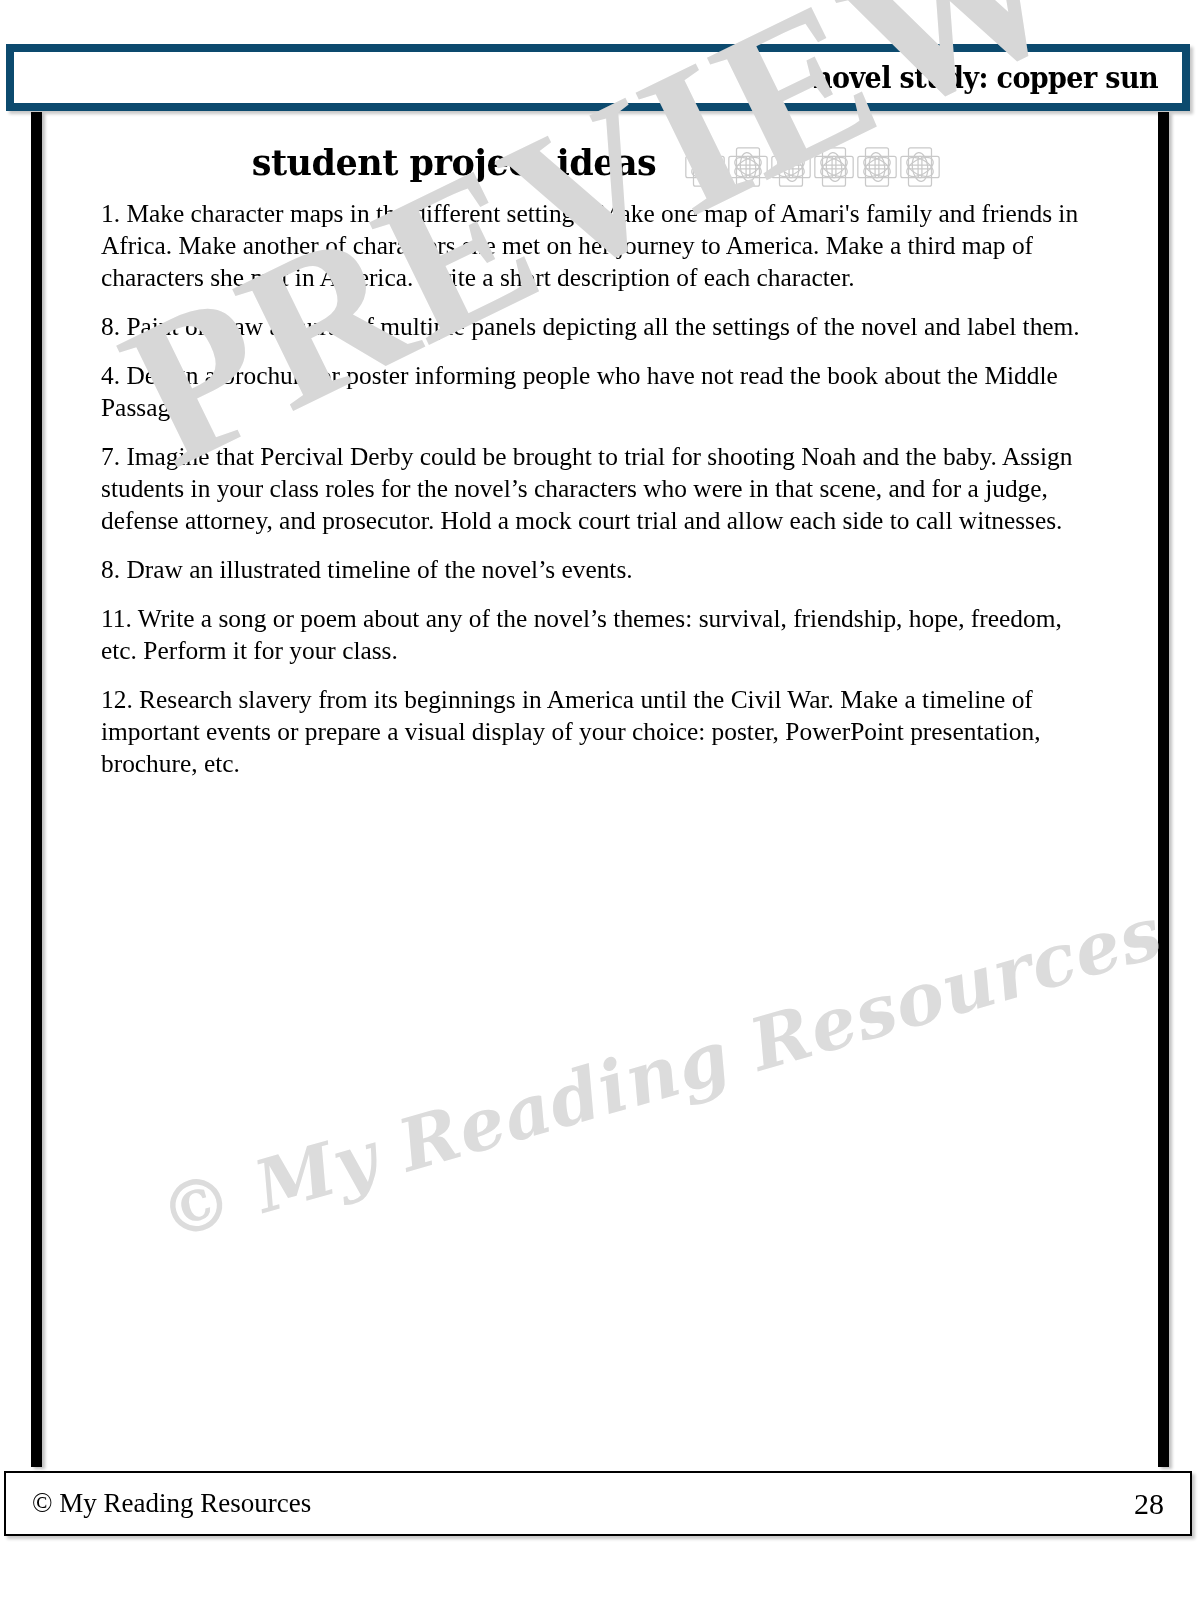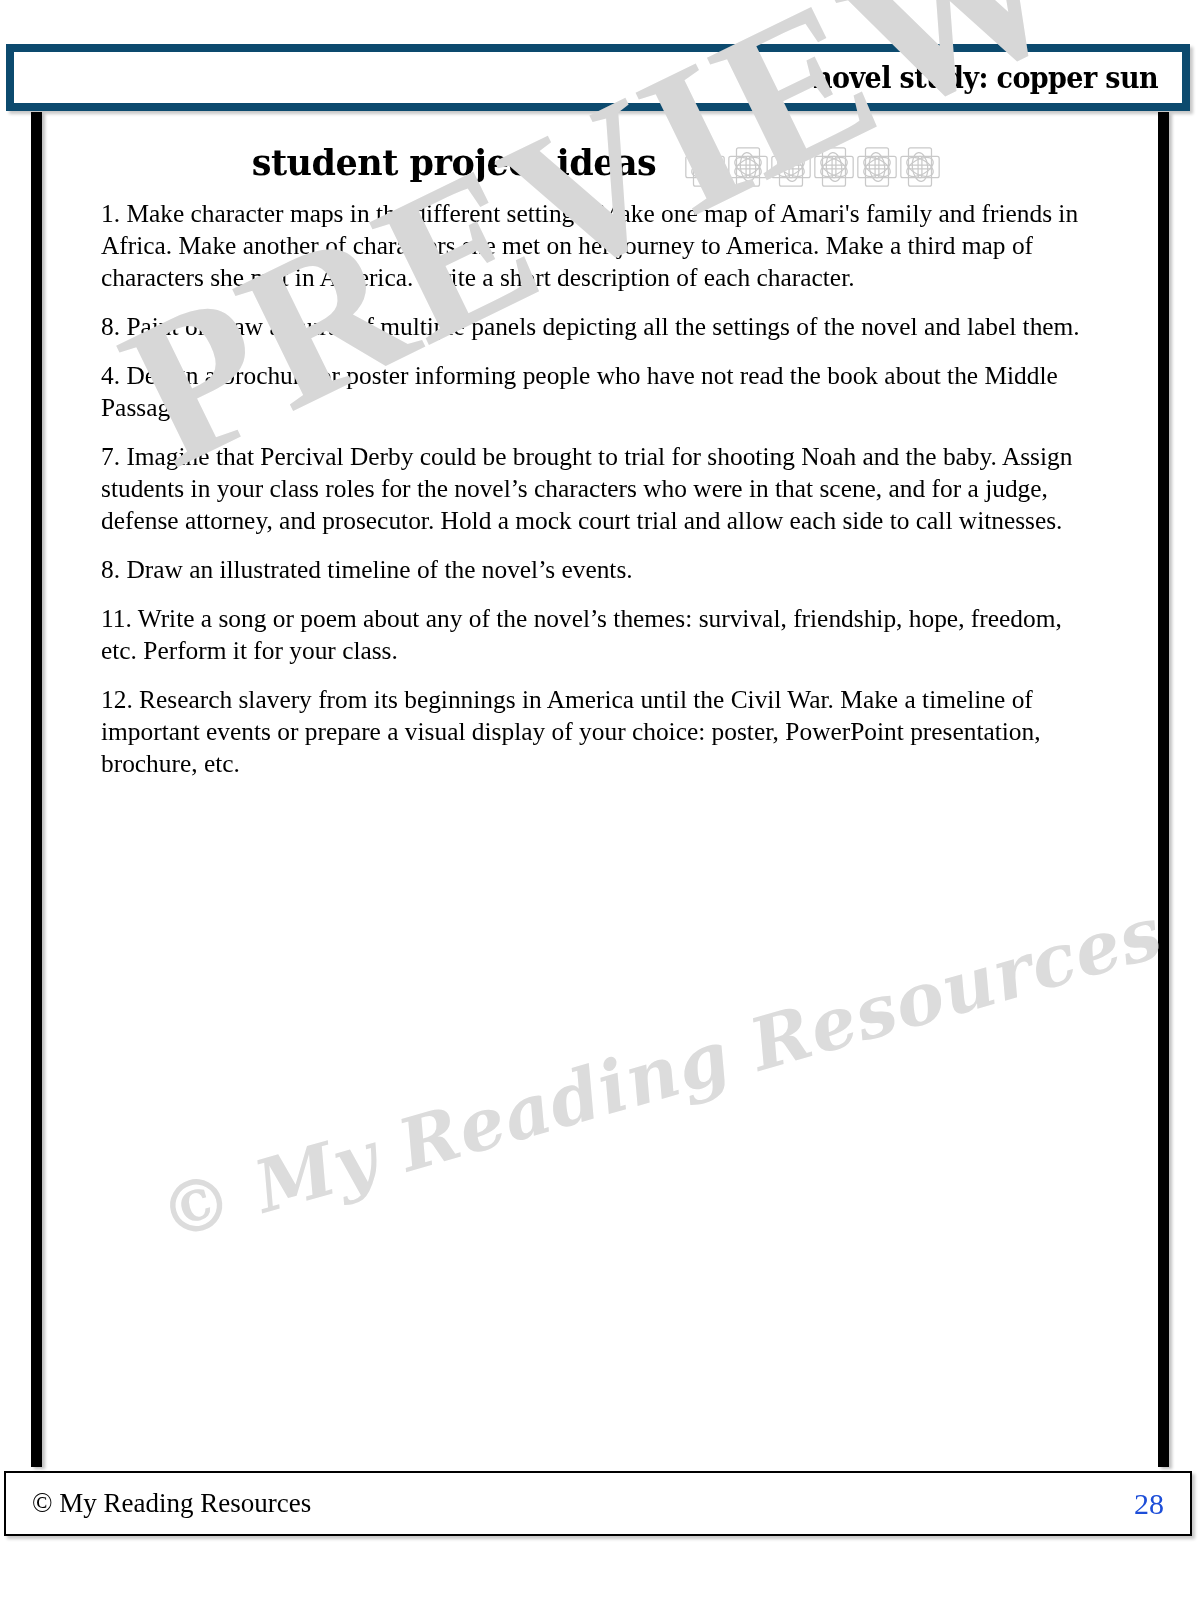--- a/index.html
+++ b/index.html
@@ -164,21 +164,21 @@
   }
   .footer-left {
     font-family: "Liberation Serif", "DejaVu Serif", serif;
     font-size: 27px;
     color: #000;
     white-space: nowrap;
   }
   .footer-right {
     font-family: "Liberation Serif", "DejaVu Serif", serif;
     font-size: 30px;
-    color: #1d4ed8;
+    color: #000000;
   }
 </style>
 </head>
 <body>
 
 <div id="page">
 
   <div class="header-box">
     <div class="header-title">novel study: copper sun</div>
   </div>

